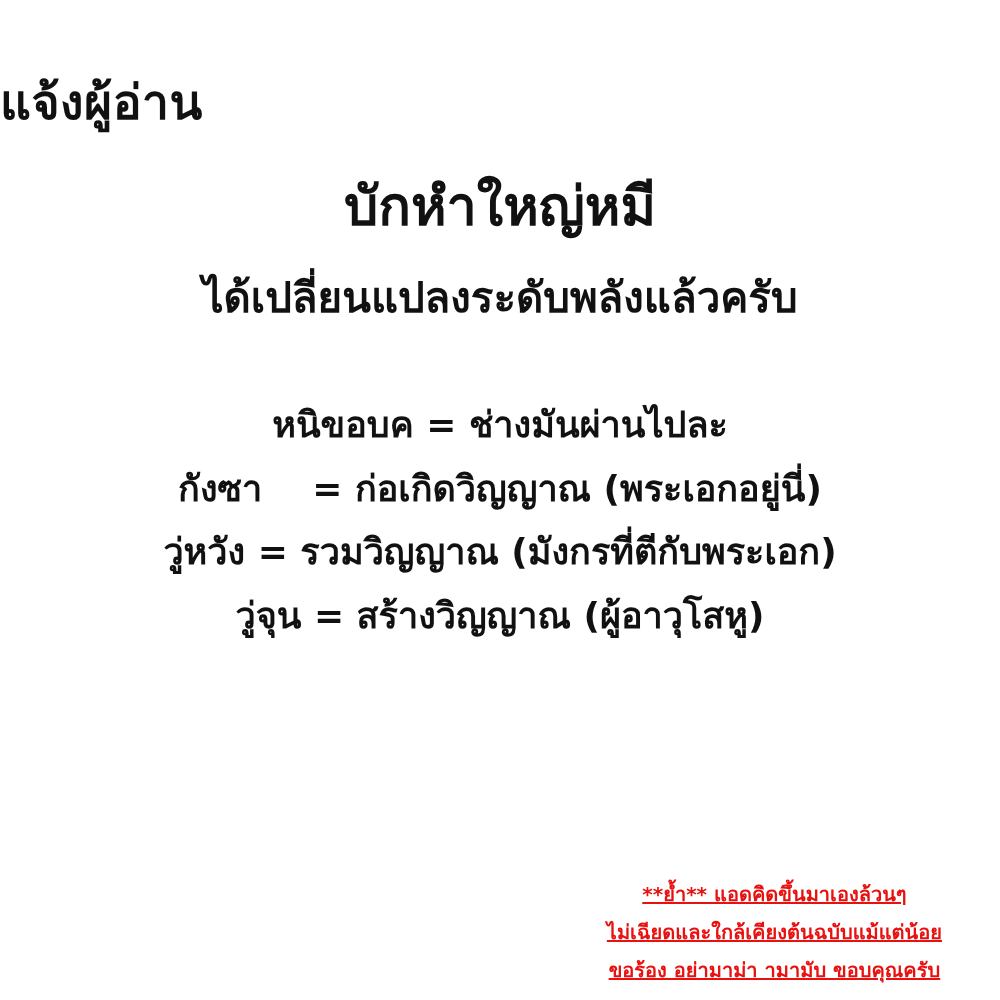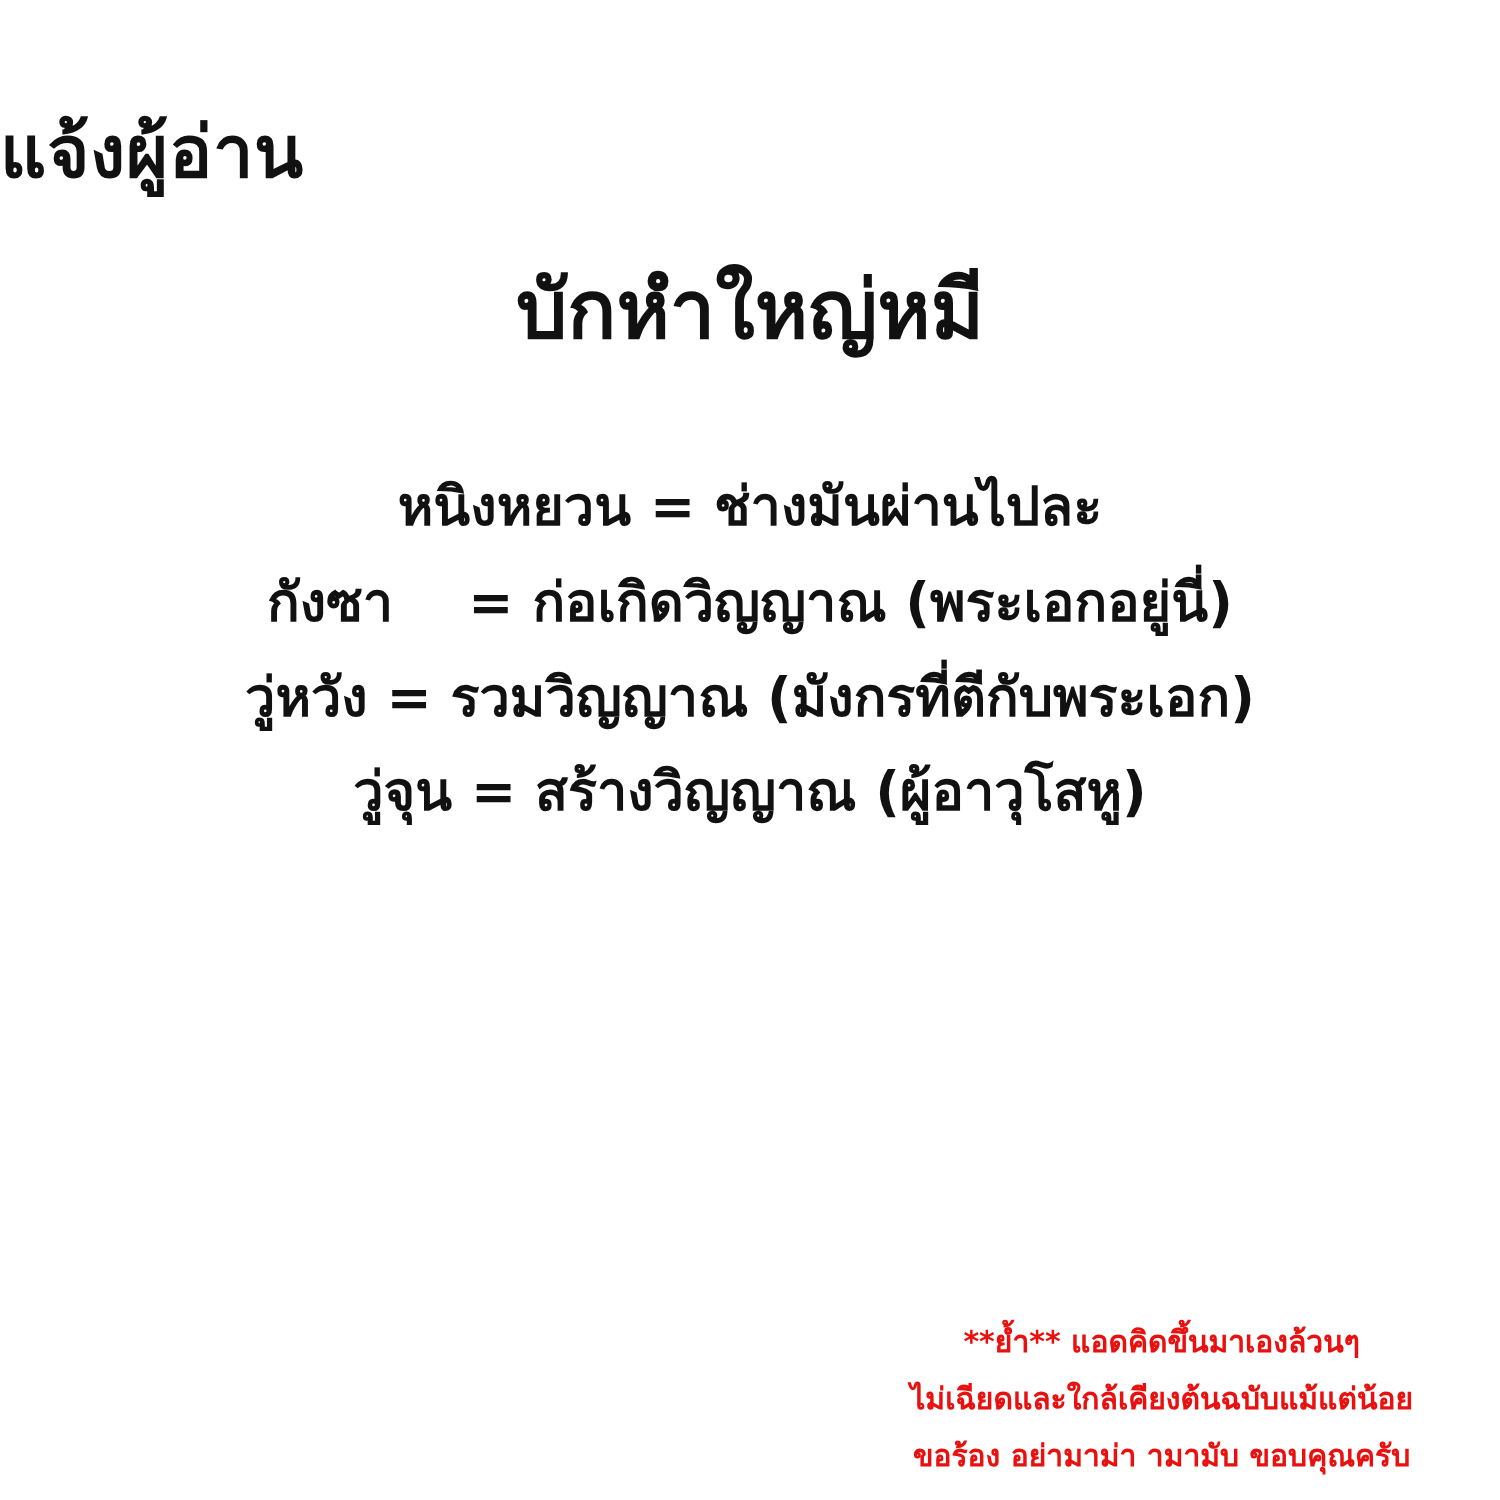--- a/index.html
+++ b/index.html
@@ -67,20 +67,21 @@
     top: 808px;
     text-align: center;
     color: #e8110f;
   }
   .footnote-line {
     font-size: 20px;
     font-weight: bold;
     line-height: 1.0;
     margin-bottom: 18px;
     white-space: pre;
+    text-decoration: underline;
   }
 
   .postscript {
     position: absolute;
     left: 40px;
     bottom: 18px;
     font-size: 31px;
     font-weight: bold;
     line-height: 1.1;
     color: #111111;
@@ -89,23 +90,24 @@
 </style>
 </head>
 <body>
 
 <div class="page">
 
   <div class="notice-title">แจ้งผู้อ่าน</div>
 
   <div class="headline">บักหำใหญ่หมี</div>
 
+  <div class="subtitle">ได้เปลี่ยนแปลงระดับพลังแล้วครับ</div>
 
   <div class="glossary">
-    <div class="glossary-line">หนิงหยวน = ช่างมันผ่านไปละ</div>
+    <div class="glossary-line">หนิขอบค = ช่างมันผ่านไปละ</div>
     <div class="glossary-line">กังซา    = ก่อเกิดวิญญาณ (พระเอกอยู่นี่)</div>
     <div class="glossary-line">วู่หวัง = รวมวิญญาณ (มังกรที่ตีกับพระเอก)</div>
     <div class="glossary-line">วู่จุน = สร้างวิญญาณ (ผู้อาวุโสหู)</div>
   </div>
 
   <div class="footnotes">
     <div class="footnote-line">**ย้ำ** แอดคิดขึ้นมาเองล้วนๆ</div>
     <div class="footnote-line">ไม่เฉียดและใกล้เคียงต้นฉบับแม้แต่น้อย</div>
     <div class="footnote-line">ขอร้อง อย่ามาม่า ามามับ ขอบคุณครับ</div>
   </div>

